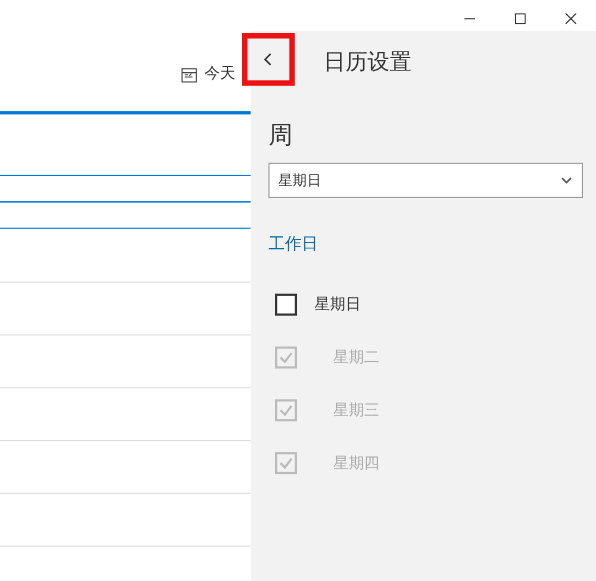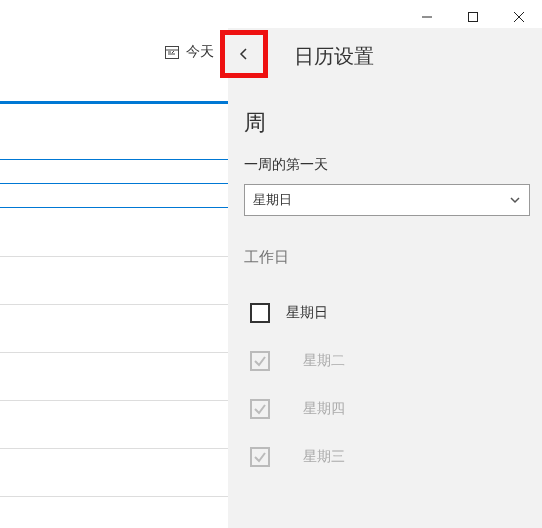--- a/index.html
+++ b/index.html
@@ -33,21 +33,21 @@
     .left-area {
       position: absolute;
       left: 0;
       top: 0;
       width: 228px;
       height: 100%;
     }
     .toolbar {
       height: 48px;
       display: flex;
-      align-items: center;
+      align-items: flex-end;
       justify-content: flex-end;
       padding-right: 14px;
       gap: 6px;
     }
     .today-icon {
       display: inline-flex;
       align-items: center;
       justify-content: center;
       color: #444;
     }
@@ -144,21 +144,21 @@
     }
     .select-value {
       font-size: 13px;
       color: #333;
     }
     .select-chevron {
       color: #555;
     }
     .workdays-label {
       font-size: 15px;
-      color: #737373;
+      color: #0369a1;
       margin-top: 32px;
     }
     .checkbox-list {
       margin-top: 22px;
     }
     .checkbox-row {
       display: flex;
       align-items: center;
       gap: 16px;
       height: 48px;
@@ -250,21 +250,20 @@
       <div class="back-btn">
         <svg width="14" height="14">
             <path d="M9 2 L4 7 L9 12" fill="none" stroke="#333" stroke-width="1.5"></path>
           </svg>
       </div>
       <h1 class="panel-title">日历设置</h1>
     </div>
 
     <div class="section">
       <h2 class="section-title">周</h2>
-      <div class="field-label">一周的第一天</div>
       <div class="select-wrap">
         <span class="select-value">星期日</span>
         <svg class="select-chevron" width="12" height="12">
             <path d="M2 4 L6 8 L10 4" fill="none" stroke="#555" stroke-width="1.5"></path>
           </svg>
       </div>
 
       <div class="workdays-label">工作日</div>
 
       <div class="checkbox-list" id="workday-list">
@@ -279,26 +278,26 @@
               </svg>
             </div>
             <span class="checkbox-label disabled">星期二</span>
           </div>
           <div class="checkbox-row">
             <div class="checkbox-box disabled">
               <svg width="14" height="14">
                 <path class="check-mark disabled" d="M2 7 L6 11 L12 3"></path>
               </svg>
             </div>
-            <span class="checkbox-label disabled">星期四</span>
+            <span class="checkbox-label disabled">星期三</span>
           </div>
           <div class="checkbox-row">
             <div class="checkbox-box disabled">
               <svg width="14" height="14">
                 <path class="check-mark disabled" d="M2 7 L6 11 L12 3"></path>
               </svg>
             </div>
-            <span class="checkbox-label disabled">星期三</span>
+            <span class="checkbox-label disabled">星期四</span>
           </div>
         </div>
     </div>
   </div>
 </div>
 
 </body></html>

